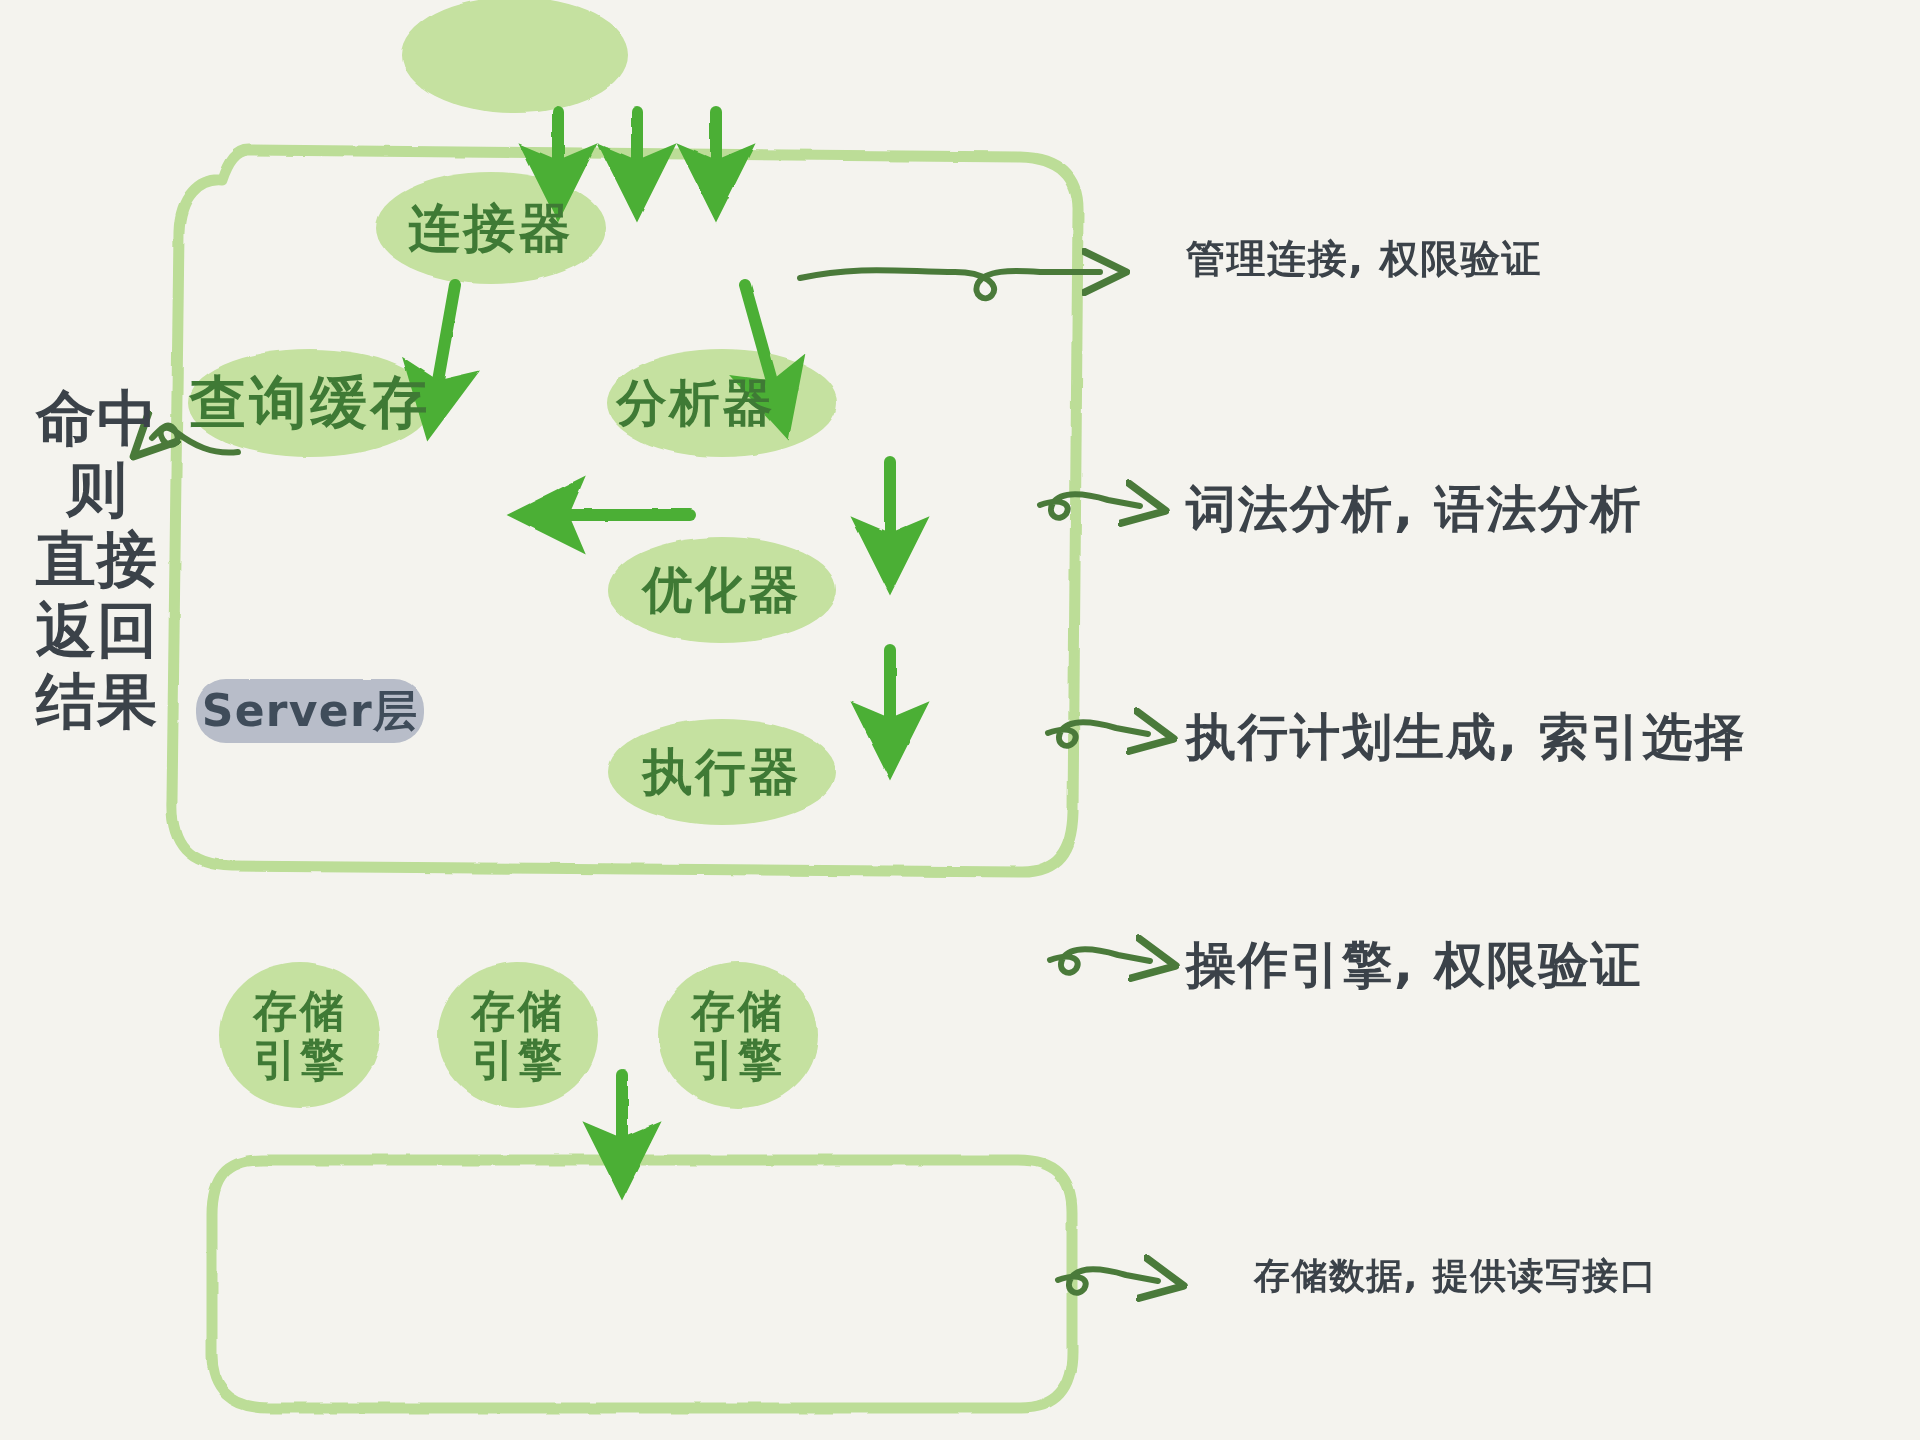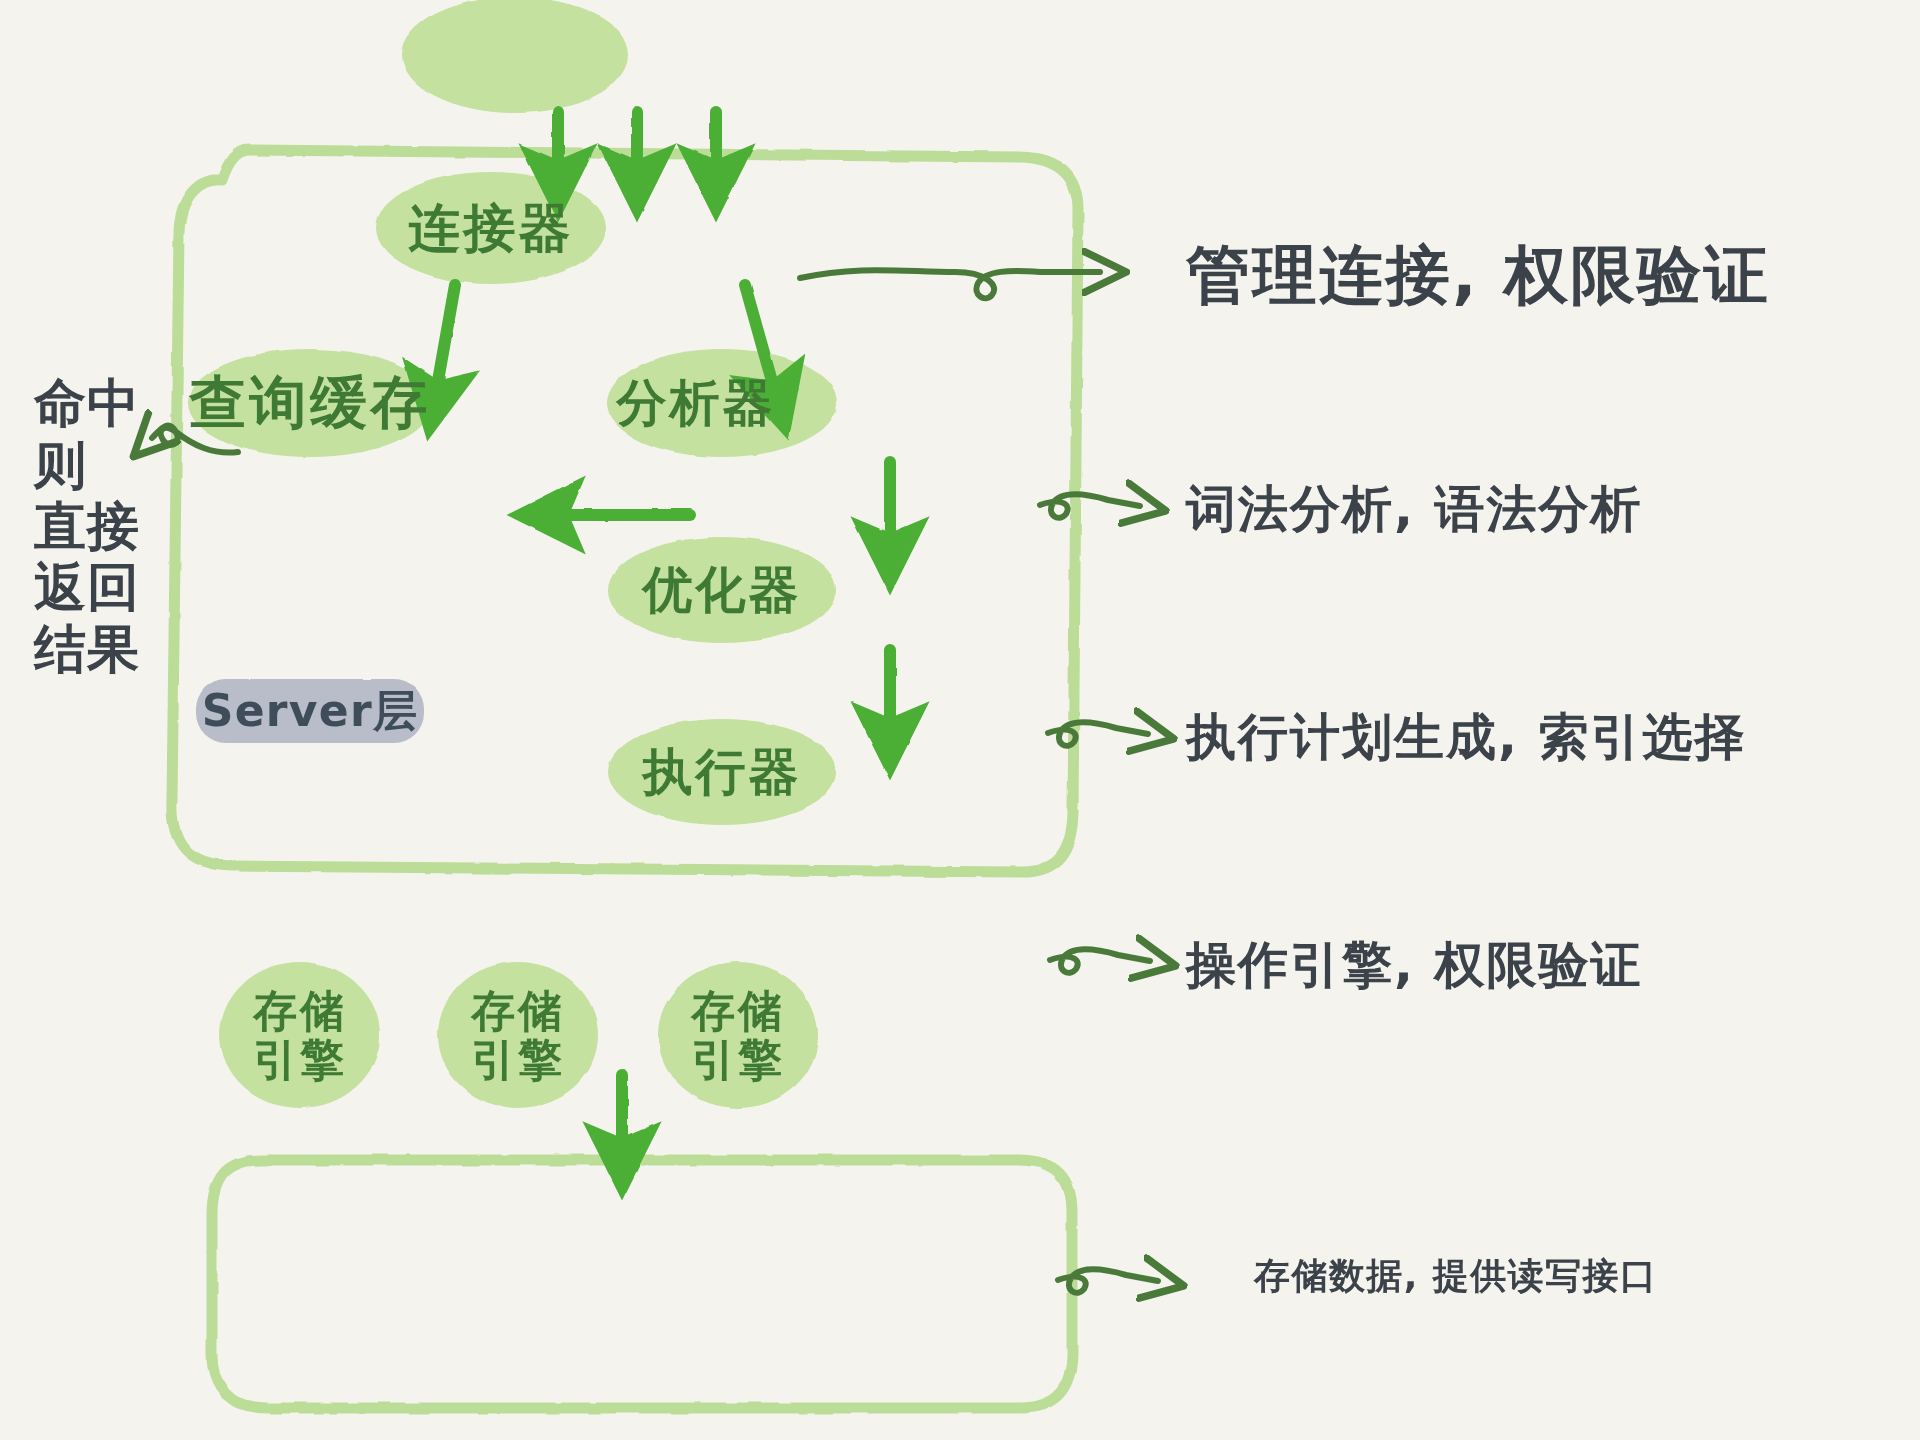--- a/index.html
+++ b/index.html
@@ -31,24 +31,24 @@
     font-family:"DejaVu Sans", sans-serif;
     font-weight:700;
     letter-spacing:0.04em;
     white-space:nowrap;
   }
   .vert-note{
     position:absolute;
     color:#3b4249;
     font-family:"DejaVu Sans", sans-serif;
     font-weight:700;
-    font-size:52px;
+    font-size:60px;
     line-height:1.18;
     letter-spacing:0.02em;
-    text-align:left;
+    text-align:center;
     white-space:pre-line;
   }
   .server-tag{
     position:absolute;
     display:flex;align-items:center;justify-content:center;
     color:#3f4c5a;
     font-family:"DejaVu Sans", sans-serif;
     font-weight:700;
     font-size:44px;
     letter-spacing:0.03em;
@@ -160,21 +160,21 @@
 
   <div class="node-label" style="left:660px;top:970px;width:156px;height:130px;font-size:44px;">
     <span>存储
 引擎</span>
   </div>
 
   <div class="server-tag" style="left:196px;top:679px;width:228px;height:64px;">
     <span>Server层</span>
   </div>
 
-  <div class="ann" style="left:1186px;top:232px;font-size:64px;">
+  <div class="ann" style="left:1186px;top:232px;font-size:39px;">
     <span>管理连接, 权限验证</span>
   </div>
 
   <div class="ann" style="left:1186px;top:476px;font-size:50px;">
     <span>词法分析, 语法分析</span>
   </div>
 
   <div class="ann" style="left:1186px;top:704px;font-size:50px;">
     <span>执行计划生成, 索引选择</span>
   </div>

